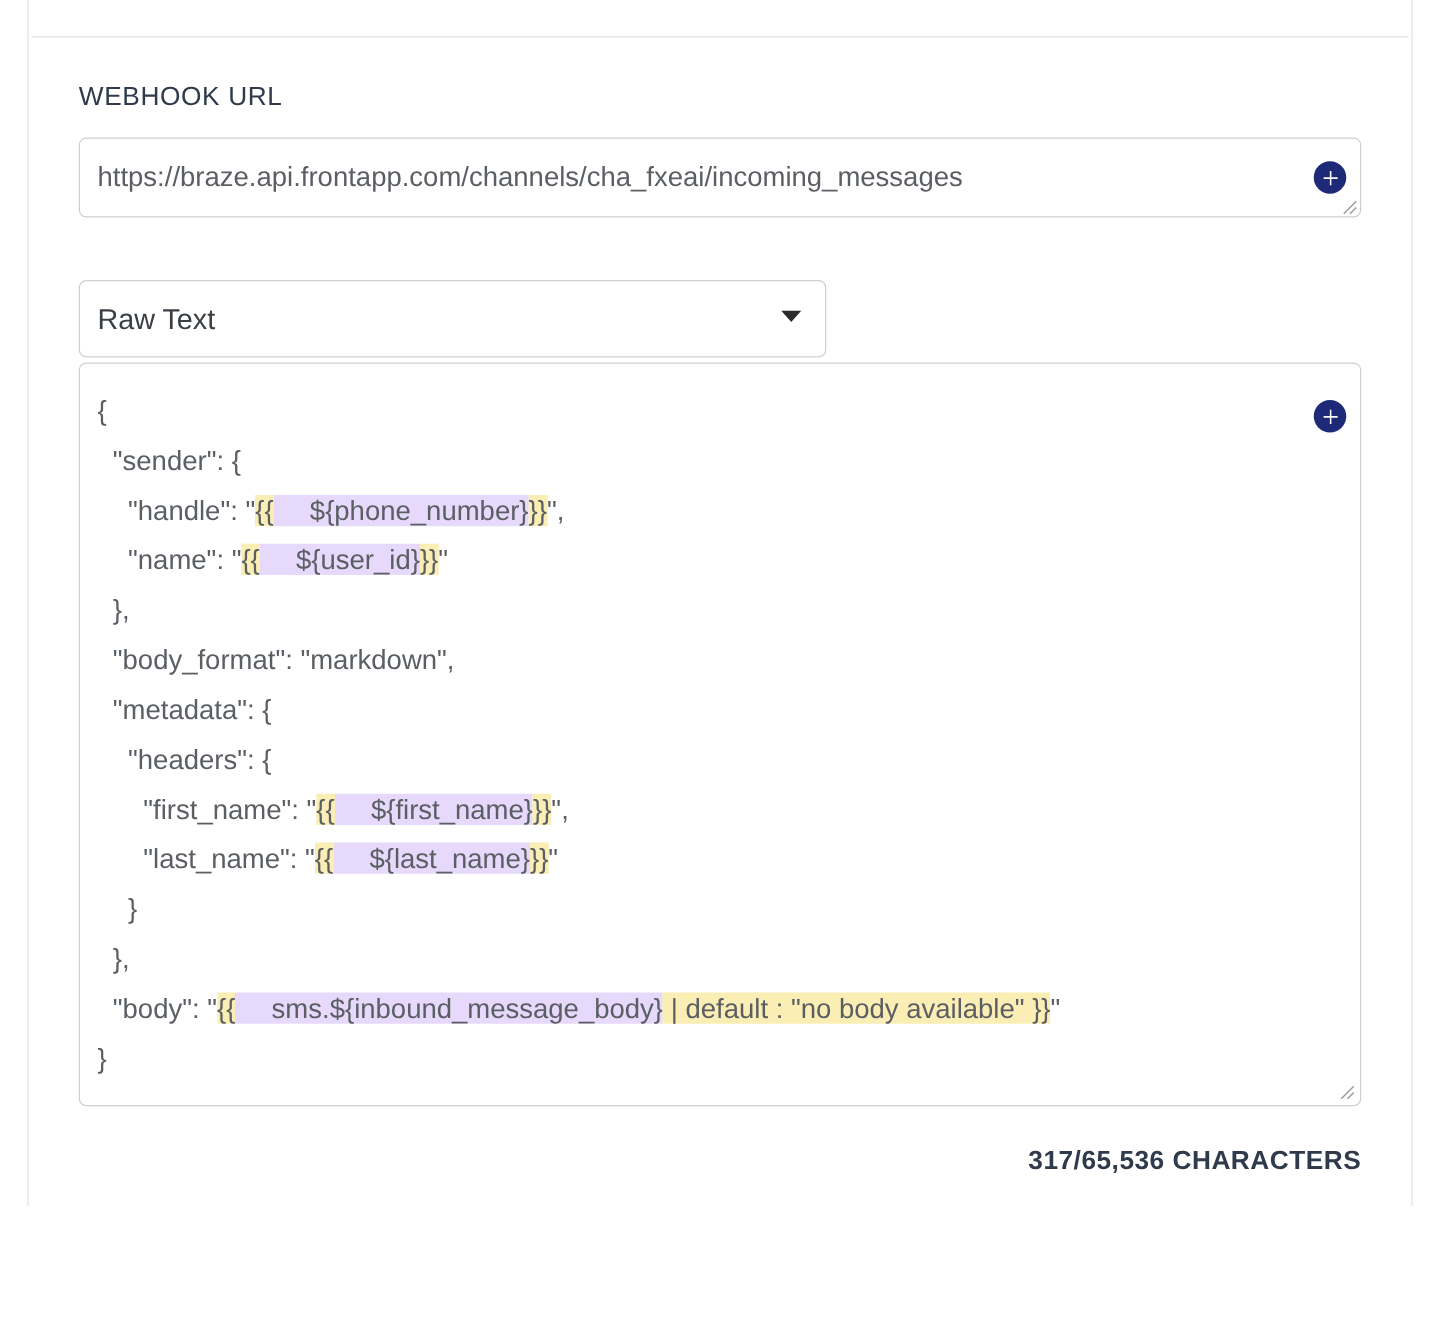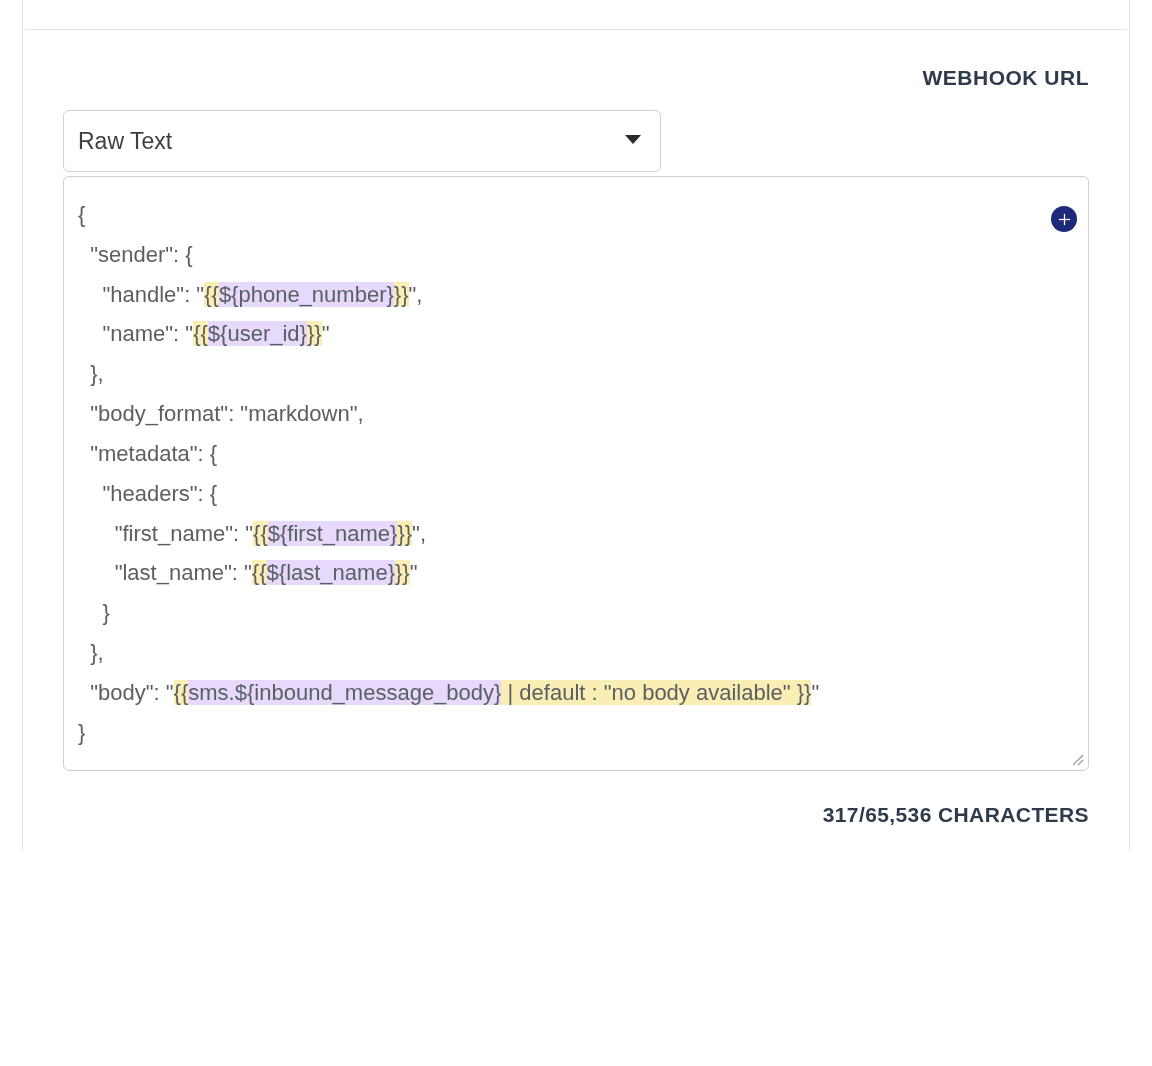--- a/index.html
+++ b/index.html
@@ -31,26 +31,25 @@
     margin-bottom: 34px;
   }
   .heading .title {
     font-weight: 800;
     font-size: 25px;
     letter-spacing: 0.5px;
     color: #2f3a4a;
   }
   .edit-icon { width: 24px; height: 24px; color:#2f3a4a; }
   .label {
-    font-weight: 700;
+    font-weight: 400;
     font-size: 21px;
     letter-spacing: 0.5px;
     color: #2f3a4a;
     margin-bottom: 20px;
-    text-align: right;
   }
   .url-wrap {
     position: relative;
     margin-bottom: 50px;
   }
   .url-input {
     width: 100%;
     height: 64px;
     border: 1px solid #cfcfcf;
     border-radius: 6px;
@@ -117,21 +116,21 @@
     color: #5b5f64;
     padding: 18px 50px 18px 14px;
     font-family: inherit;
     line-height: 1.81;
     white-space: pre;
     overflow: auto;
     position: relative;
   }
   .body-area-wrap .plus-btn { top: 30px; transform:none; }
   .body-area-wrap .resize-handle { right: 2px; bottom: 2px; }
-  .hl-purple { background: #e6d9fb; }
+  .hl-purple { background: #e6d9fb; padding-left: 29px; }
   .hl-yellow { background: #faeeb4; }
   .char-count {
     text-align: right;
     font-weight: 800;
     font-size: 21px;
     letter-spacing: 0.4px;
     color: #2f3a4a;
     margin-top: 32px;
     margin-bottom: 4px;
   }
@@ -139,20 +138,35 @@
 </head>
 <body>
 
 <div class="outer">
   <div class="topstrip"></div>
   <div class="panel">
 
 
     <div class="label">WEBHOOK URL</div>
 
+    <div class="url-wrap">
+      <input class="url-input" type="text" value="https://braze.api.frontapp.com/channels/cha_fxeai/incoming_messages" style="">
+      <div class="plus-btn">
+        <svg viewBox="0 0 24 24" width="15" height="15">
+            <path d="M11 3h2v18h-2z"></path>
+            <path d="M3 11h18v2H3z"></path>
+          </svg>
+      </div>
+      <div class="resize-handle">
+        <svg width="14" height="14" viewBox="0 0 14 14">
+          <line x1="2" y1="12" x2="12" y2="2" stroke="#9b9b9b" stroke-width="1.2"></line>
+          <line x1="7" y1="12" x2="12" y2="7" stroke="#9b9b9b" stroke-width="1.2"></line>
+        </svg>
+      </div>
+    </div>
 
 
     <div class="select-wrap">
       <div class="select">
         <span>Raw Text</span>
       </div>
       <span class="caret">
         <svg width="20" height="14" viewBox="0 0 20 14">
             <polygon points="2,3 18,3 10,12" fill="#2b2b2b"></polygon>
           </svg>

